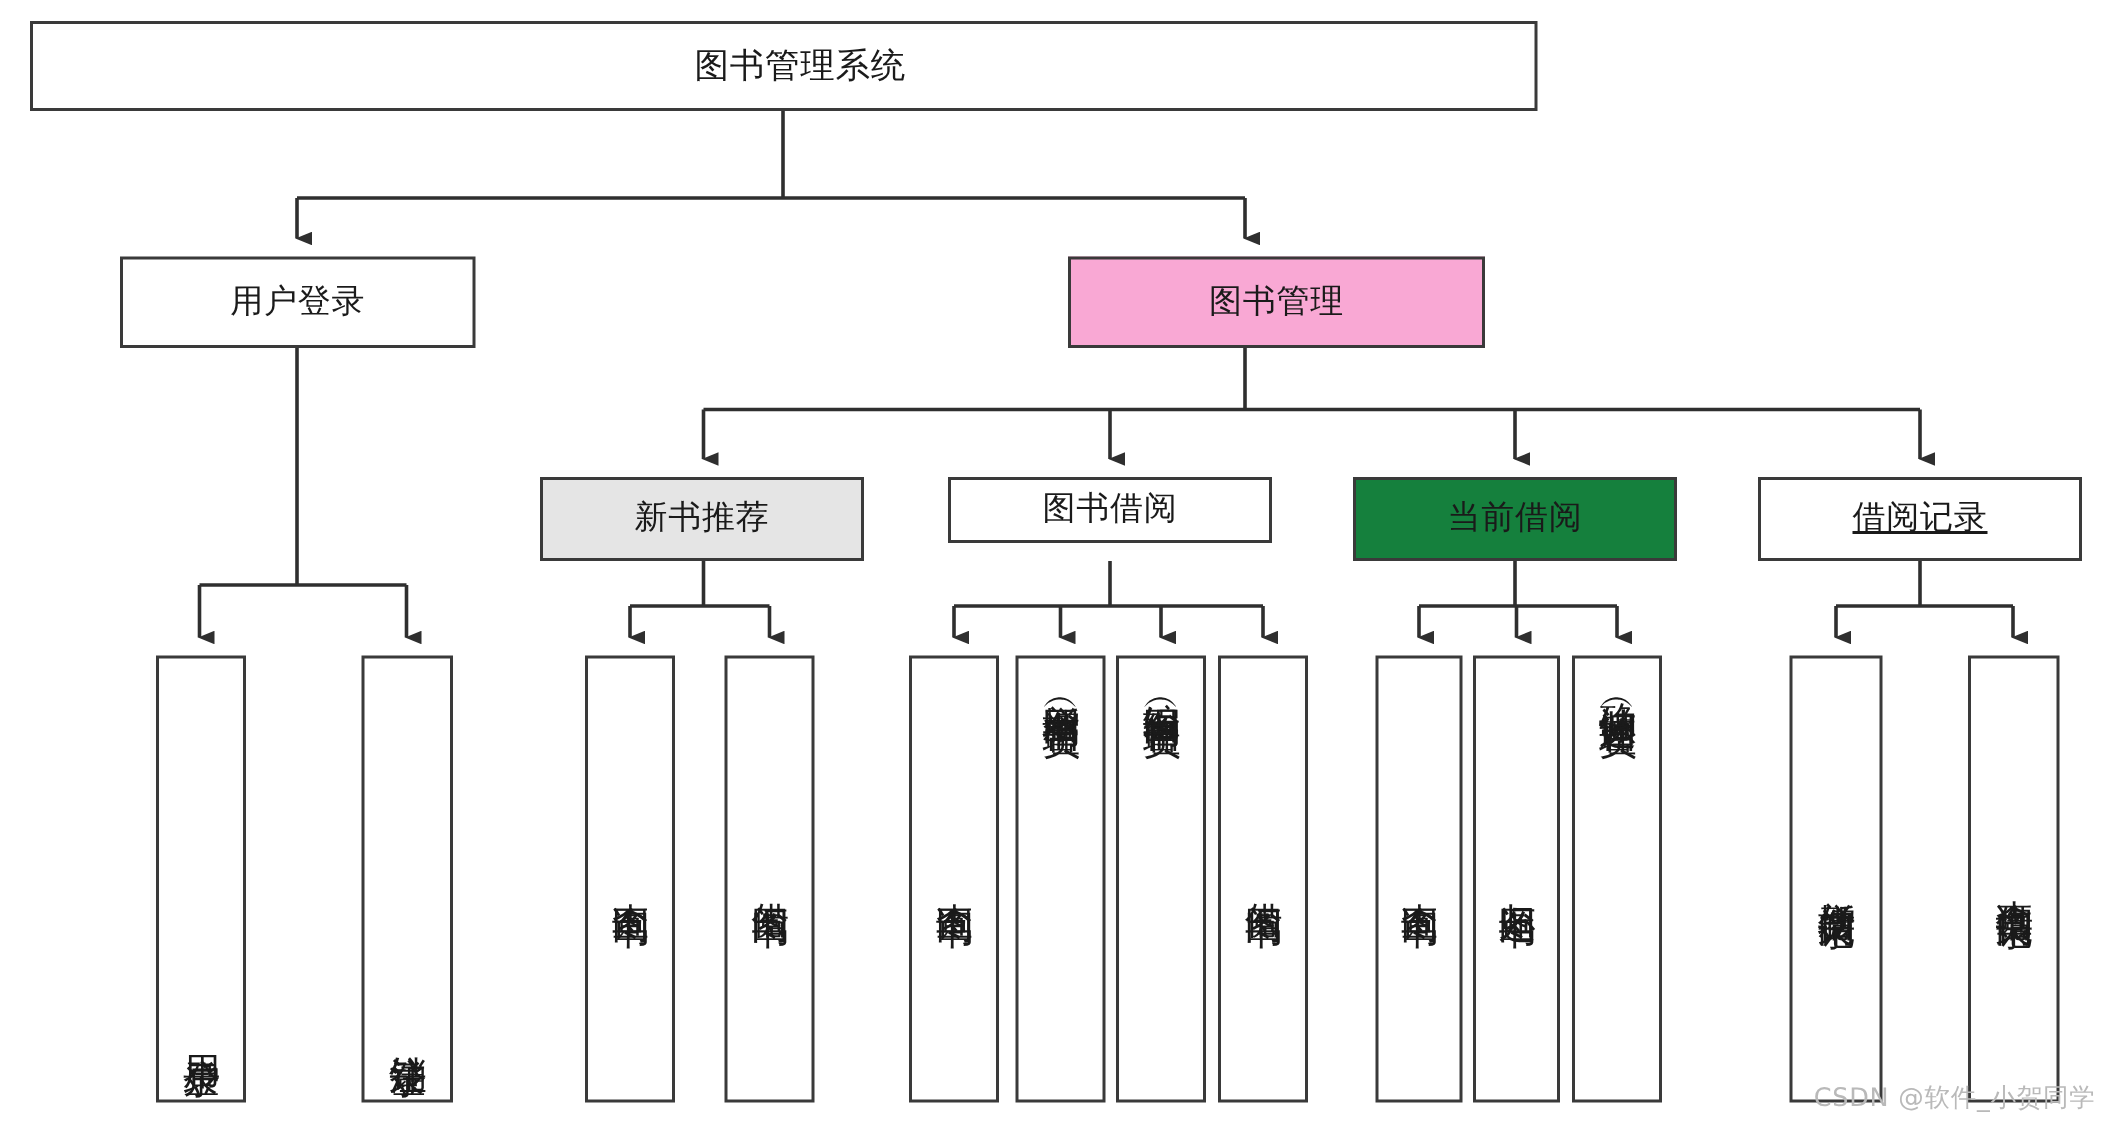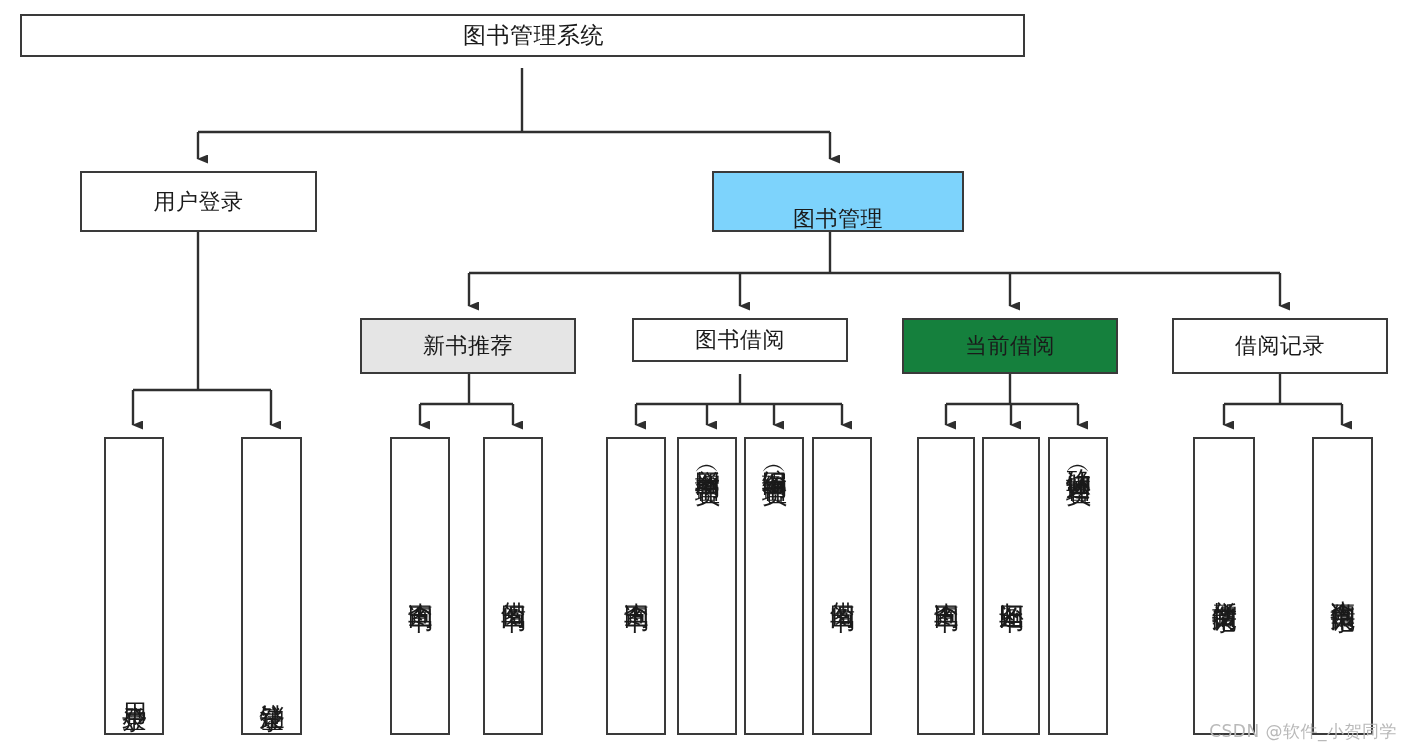--- a/index.html
+++ b/index.html
@@ -137,41 +137,41 @@
       <line x1="1011" y1="404" x2="1011" y2="425" marker-end="url(#arrowhead)"></line>
       <line x1="1078" y1="404" x2="1078" y2="425" marker-end="url(#arrowhead)"></line>
 
       <line x1="1280" y1="374" x2="1280" y2="404"></line>
       <line x1="1224" y1="404" x2="1342" y2="404"></line>
       <line x1="1224" y1="404" x2="1224" y2="425" marker-end="url(#arrowhead)"></line>
       <line x1="1342" y1="404" x2="1342" y2="425" marker-end="url(#arrowhead)"></line>
     </g>
   </svg>
 
-  <div class="node horiz root" id="node-root" style="left: 20px; top: 14px; width: 1005px; height: 43px; border-color: rgb(58, 58, 58); background: rgb(255, 255, 255); color: rgb(26, 26, 26); padding-left: 22px;">
+  <div class="node horiz root" id="node-root" style="left: 20px; top: 14px; width: 1005px; height: 60px; border-color: rgb(58, 58, 58); background: rgb(255, 255, 255); color: rgb(26, 26, 26); padding-left: 22px;">
     <span class="label">图书管理系统</span>
   </div>
 
   <div class="node horiz" style="left: 80px; top: 171px; width: 237px; height: 61px; border-color: rgb(58, 58, 58); background: rgb(255, 255, 255); color: rgb(26, 26, 26);">
     <span class="label">用户登录</span>
   </div>
-  <div class="node horiz" style="left: 712px; top: 171px; width: 252px; height: 61px; border-color: rgb(58, 58, 58); background: #7dd3fc; color: rgb(26, 26, 26); align-items: flex-end;">
+  <div class="node horiz" style="left: 712px; top: 171px; width: 278px; height: 61px; border-color: rgb(58, 58, 58); background: #f9a8d4; color: rgb(26, 26, 26);">
     <span class="label">图书管理</span>
   </div>
 
   <div class="node horiz" style="left: 360px; top: 318px; width: 216px; height: 56px; border-color: rgb(58, 58, 58); background: #e5e5e5; color: rgb(26, 26, 26);">
     <span class="label">新书推荐</span>
   </div>
   <div class="node horiz" style="left: 632px; top: 318px; width: 216px; height: 44px; border-color: rgb(58, 58, 58); background: rgb(255, 255, 255); color: rgb(26, 26, 26);">
     <span class="label">图书借阅</span>
   </div>
   <div class="node horiz" style="left: 902px; top: 318px; width: 216px; height: 56px; border-color: rgb(58, 58, 58); background: #15803d; color: rgb(26, 26, 26);">
     <span class="label">当前借阅</span>
   </div>
-  <div class="node horiz" style="left: 1172px; top: 318px; width: 216px; height: 56px; border-color: rgb(58, 58, 58); background: rgb(255, 255, 255); color: rgb(26, 26, 26);">
+  <div class="node horiz" style="left: 1172px; top: 318px; width: 216px; height: 56px; border-color: rgb(58, 58, 58); background: rgb(255, 255, 255); color: rgb(26, 26, 26); text-decoration: underline;">
     <span class="label">借阅记录</span>
   </div>
 
   <div class="node leaf align-end" style="left: 104px; top: 437px; width: 60px; height: 298px; border-color: rgb(58, 58, 58); background: rgb(255, 255, 255); color: rgb(26, 26, 26);">
     <span class="label">用户登录</span>
   </div>
   <div class="node leaf align-end" style="left: 241px; top: 437px; width: 61px; height: 298px; border-color: rgb(58, 58, 58); background: rgb(255, 255, 255); color: rgb(26, 26, 26);">
     <span class="label">注销登录</span>
   </div>
   <div class="node leaf" style="left: 390px; top: 437px; width: 60px; height: 298px; border-color: rgb(58, 58, 58); background: rgb(255, 255, 255); color: rgb(26, 26, 26);">

